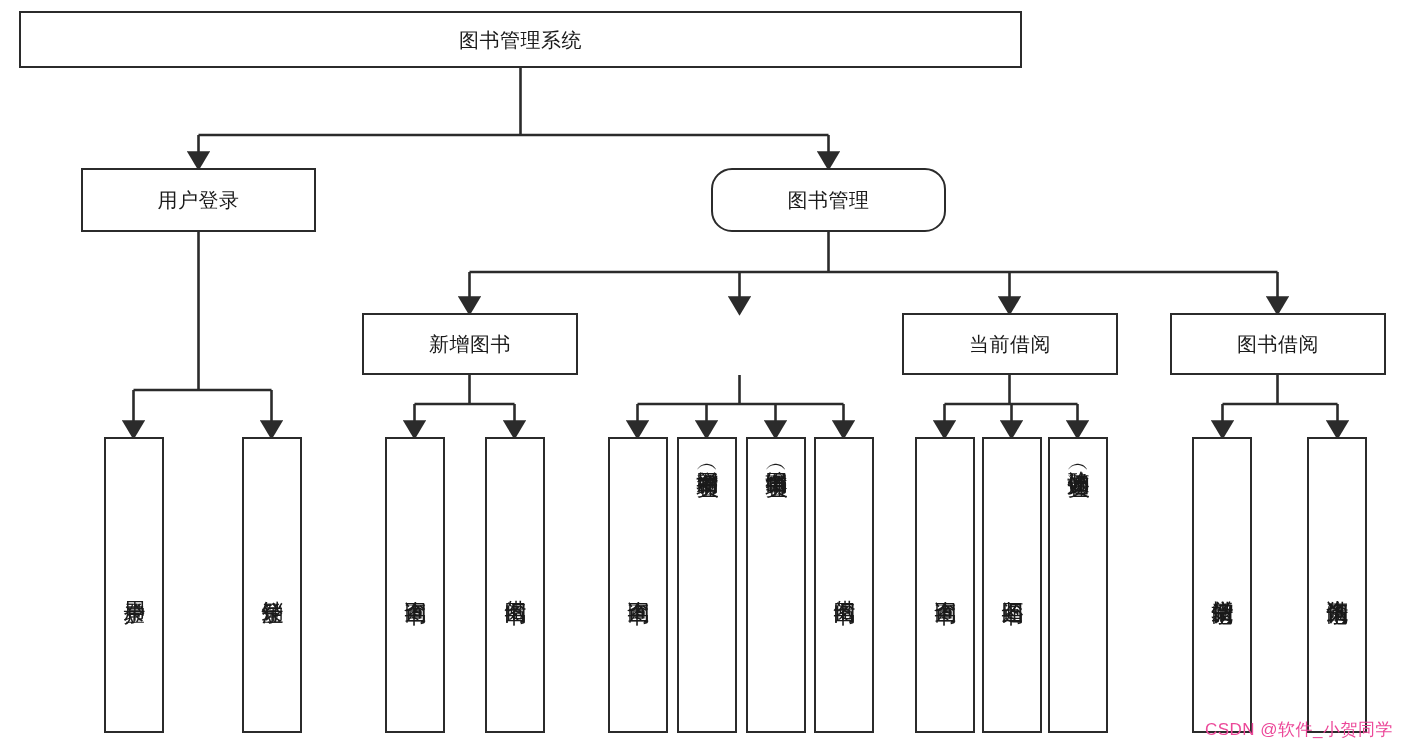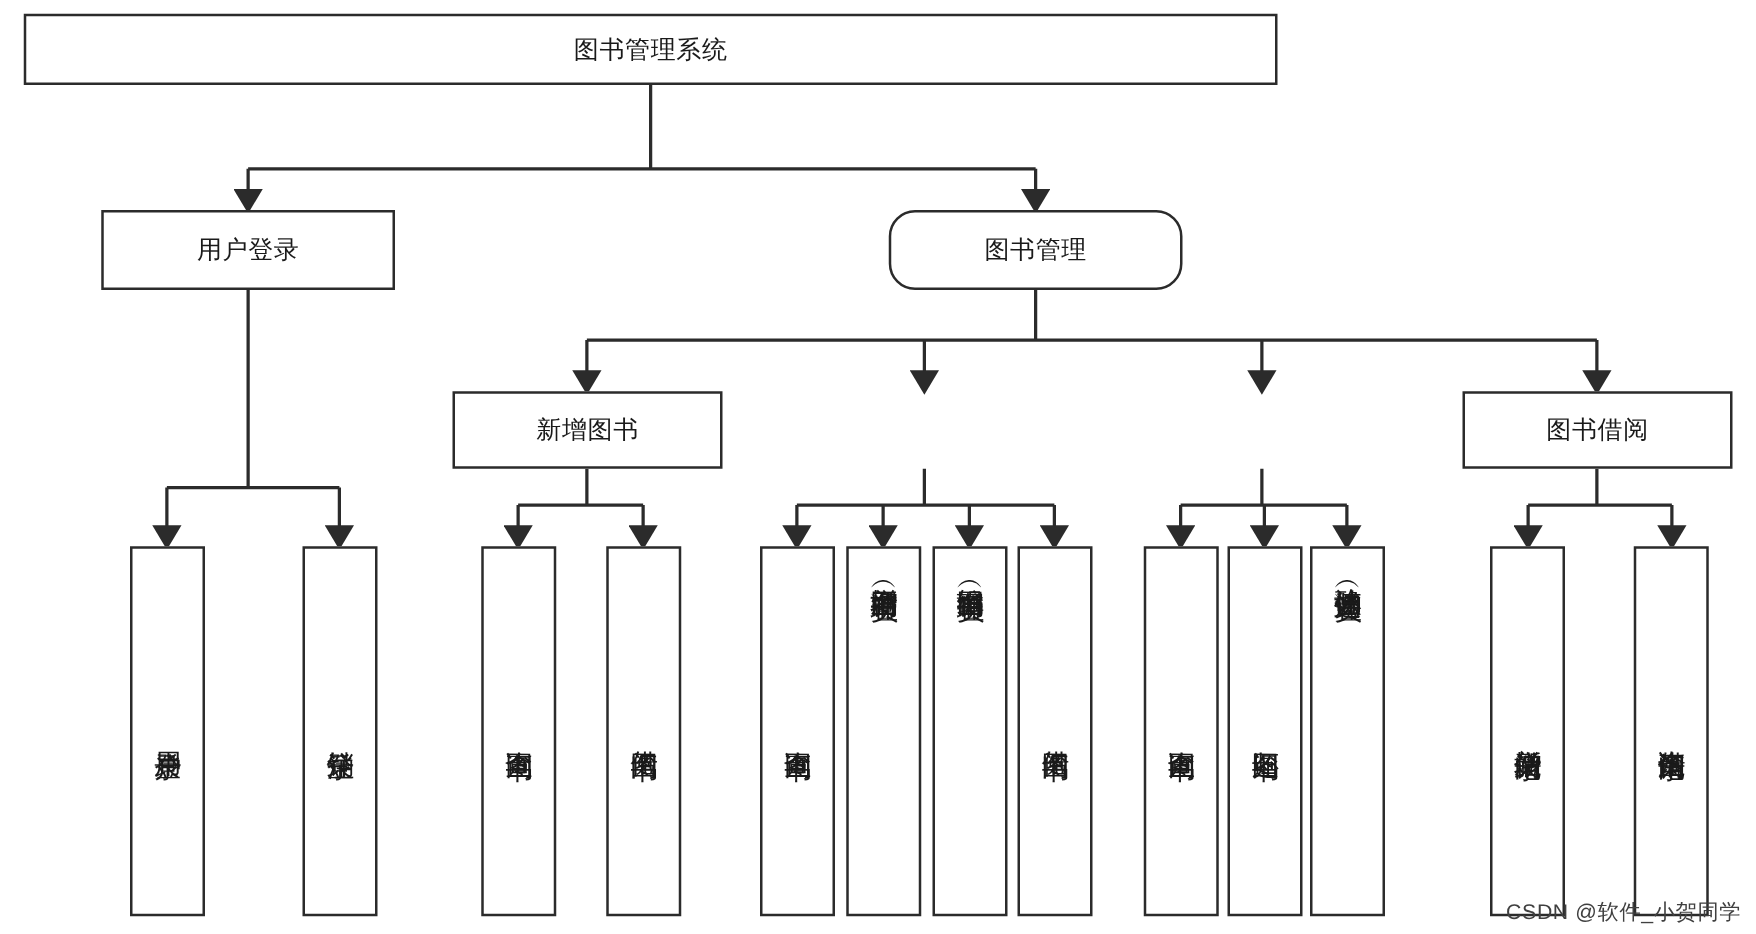--- a/index.html
+++ b/index.html
@@ -59,21 +59,21 @@
   }
   .node-box.vertical.centered {
     align-items: center;
     padding-top: 0;
   }
   .watermark {
     position: absolute;
     right: 12px;
     bottom: 6px;
     font-size: 17px;
-    color: #404040;
+    color: #ec4899;
     letter-spacing: 0.5px;
     user-select: none;
     white-space: nowrap;
   }
 </style>
 </head>
 <body>
 
 <div id="diagram-root">
 
@@ -134,20 +134,23 @@
   <div class="node-box" style="left:81px; top:168px; width:235px; height:64px;">
     <span class="node-label-h">用户登录</span>
   </div>
   <div class="node-box" style="left:711px; top:168px; width:235px; height:64px;border-radius:21px;">
     <span class="node-label-h">图书管理</span>
   </div>
 
   <div class="node-box" style="left:362px; top:313px; width:216px; height:62px;">
     <span class="node-label-h">新增图书</span>
   </div>
+  <div class="node-box" style="left:902px; top:313px; width:216px; height:62px;">
+    <span class="node-label-h">当前借阅</span>
+  </div>
   <div class="node-box" style="left:1170px; top:313px; width:216px; height:62px;">
     <span class="node-label-h">图书借阅</span>
   </div>
 
   <div class="node-box vertical centered" style="left:104px; top:437px; width:60px; height:296px;">
     <span class="node-label-v">用户登录</span>
   </div>
   <div class="node-box vertical centered" style="left:242px; top:437px; width:60px; height:296px;">
     <span class="node-label-v">注销登录</span>
   </div>

